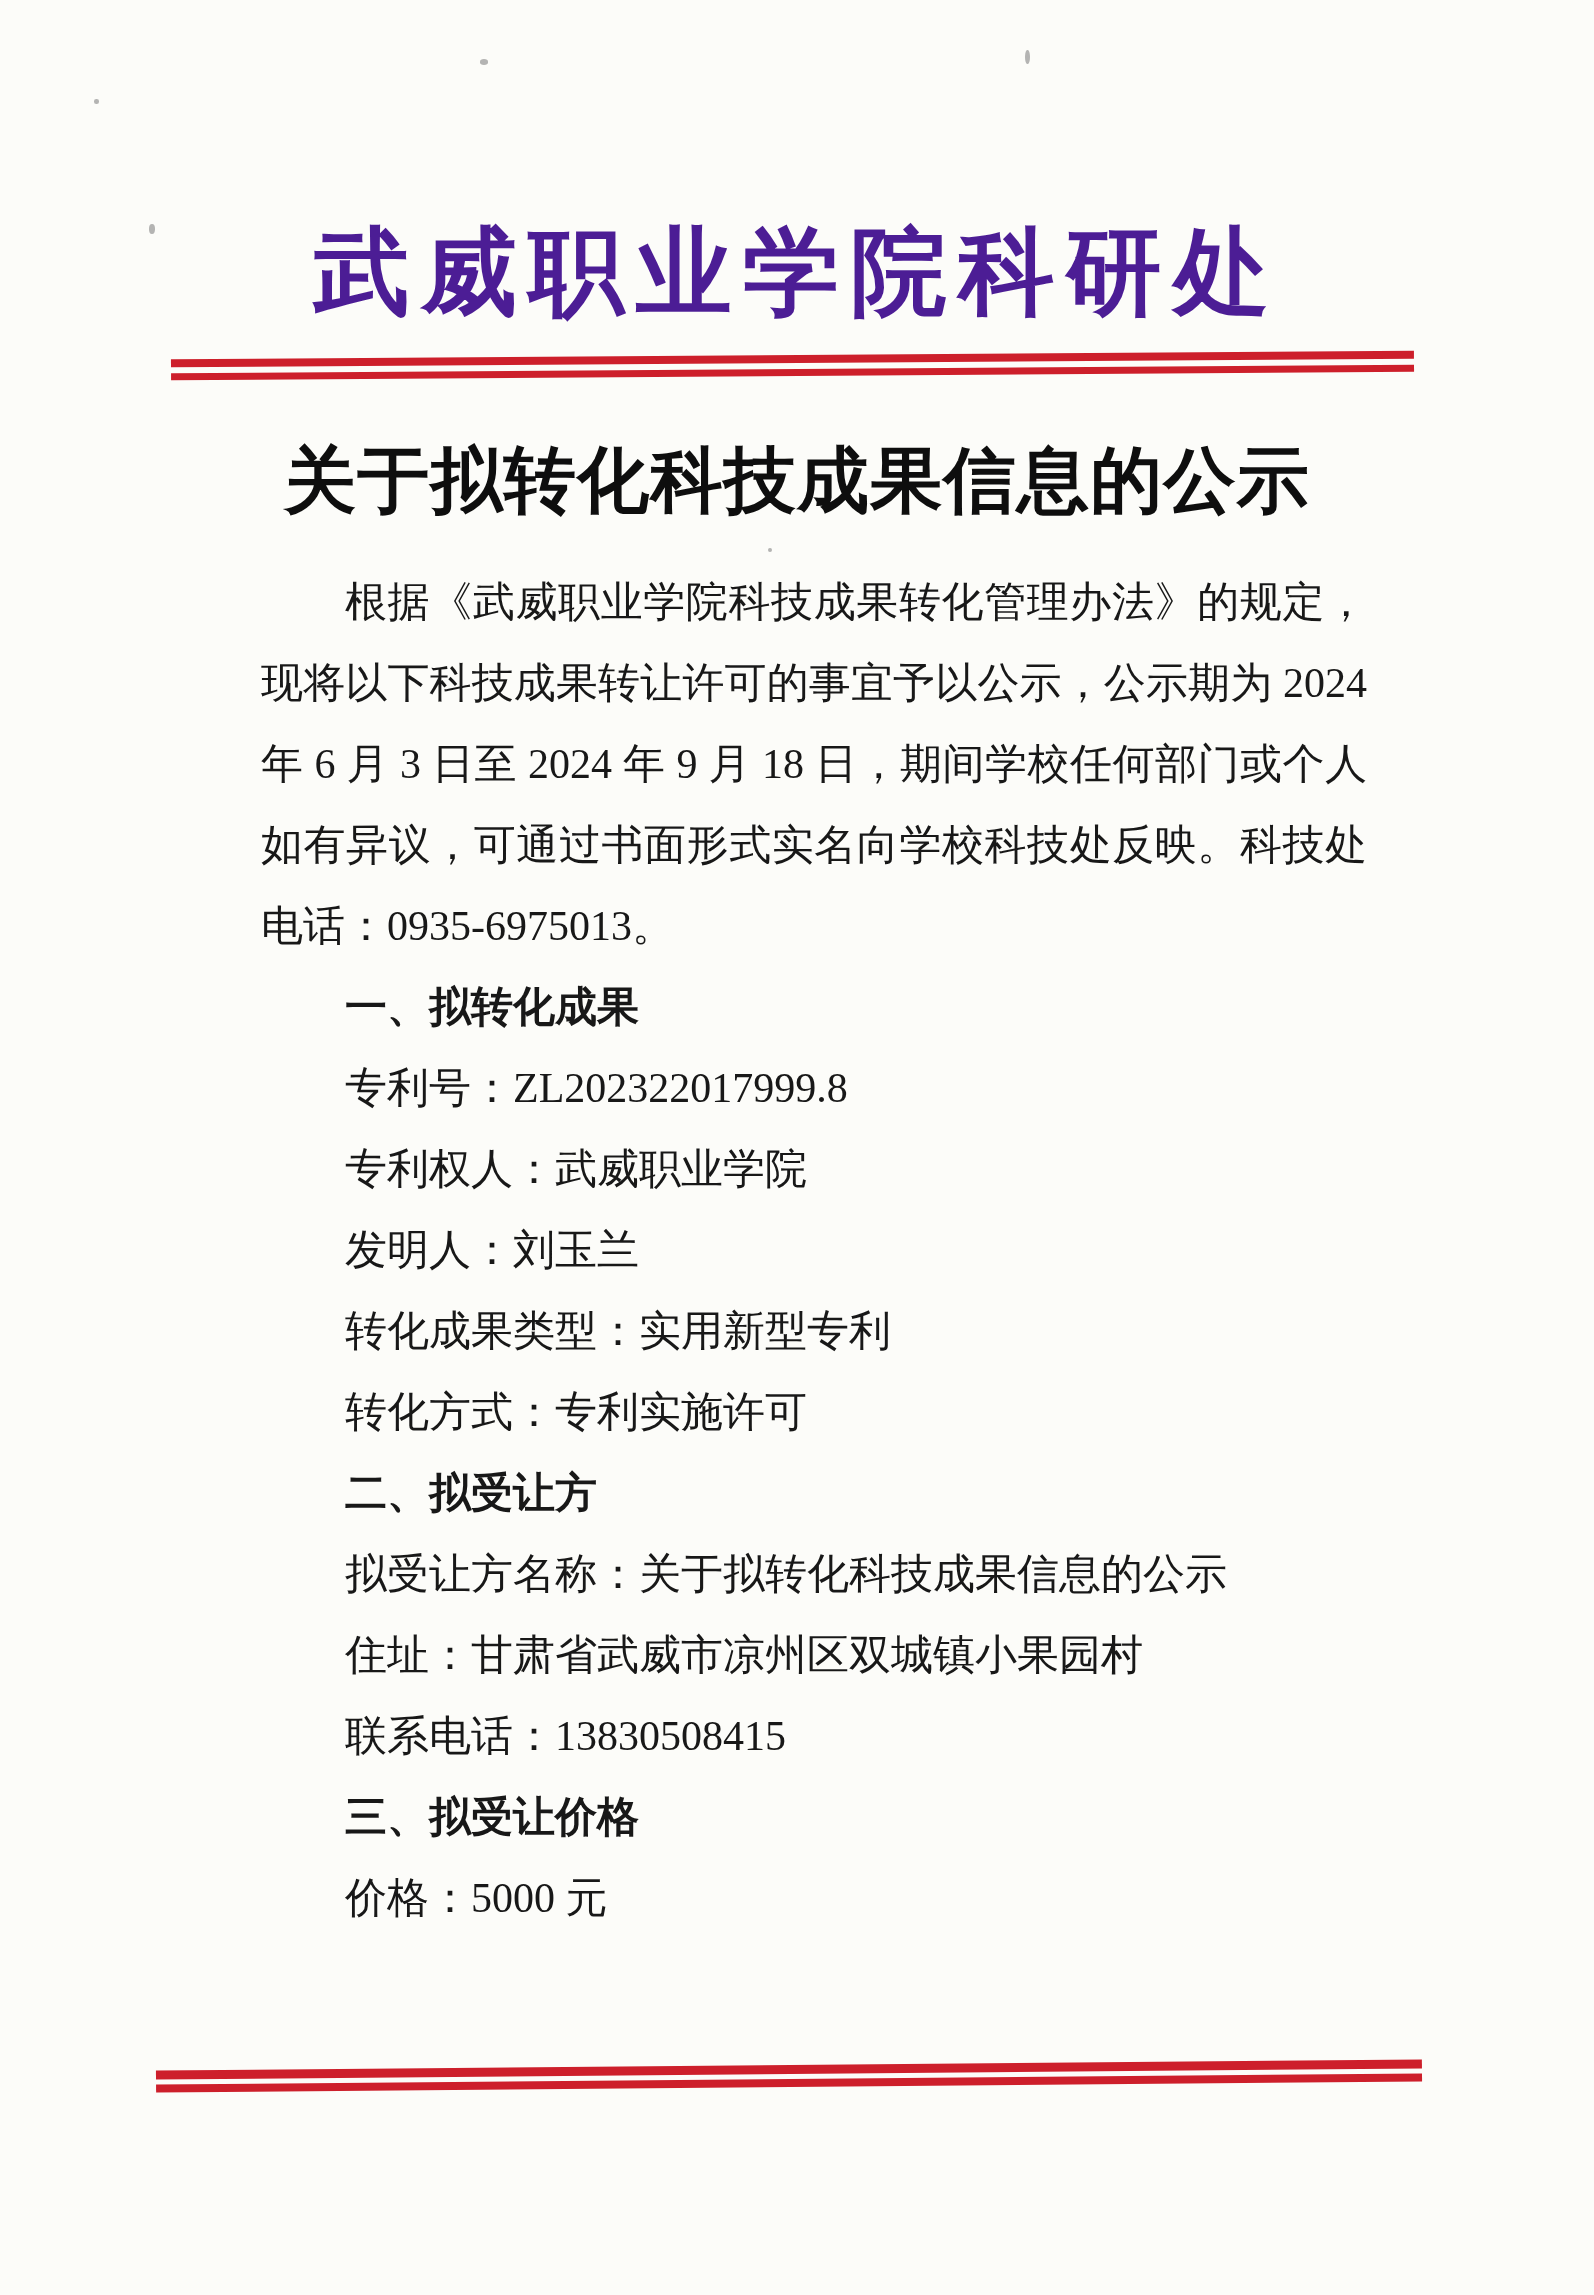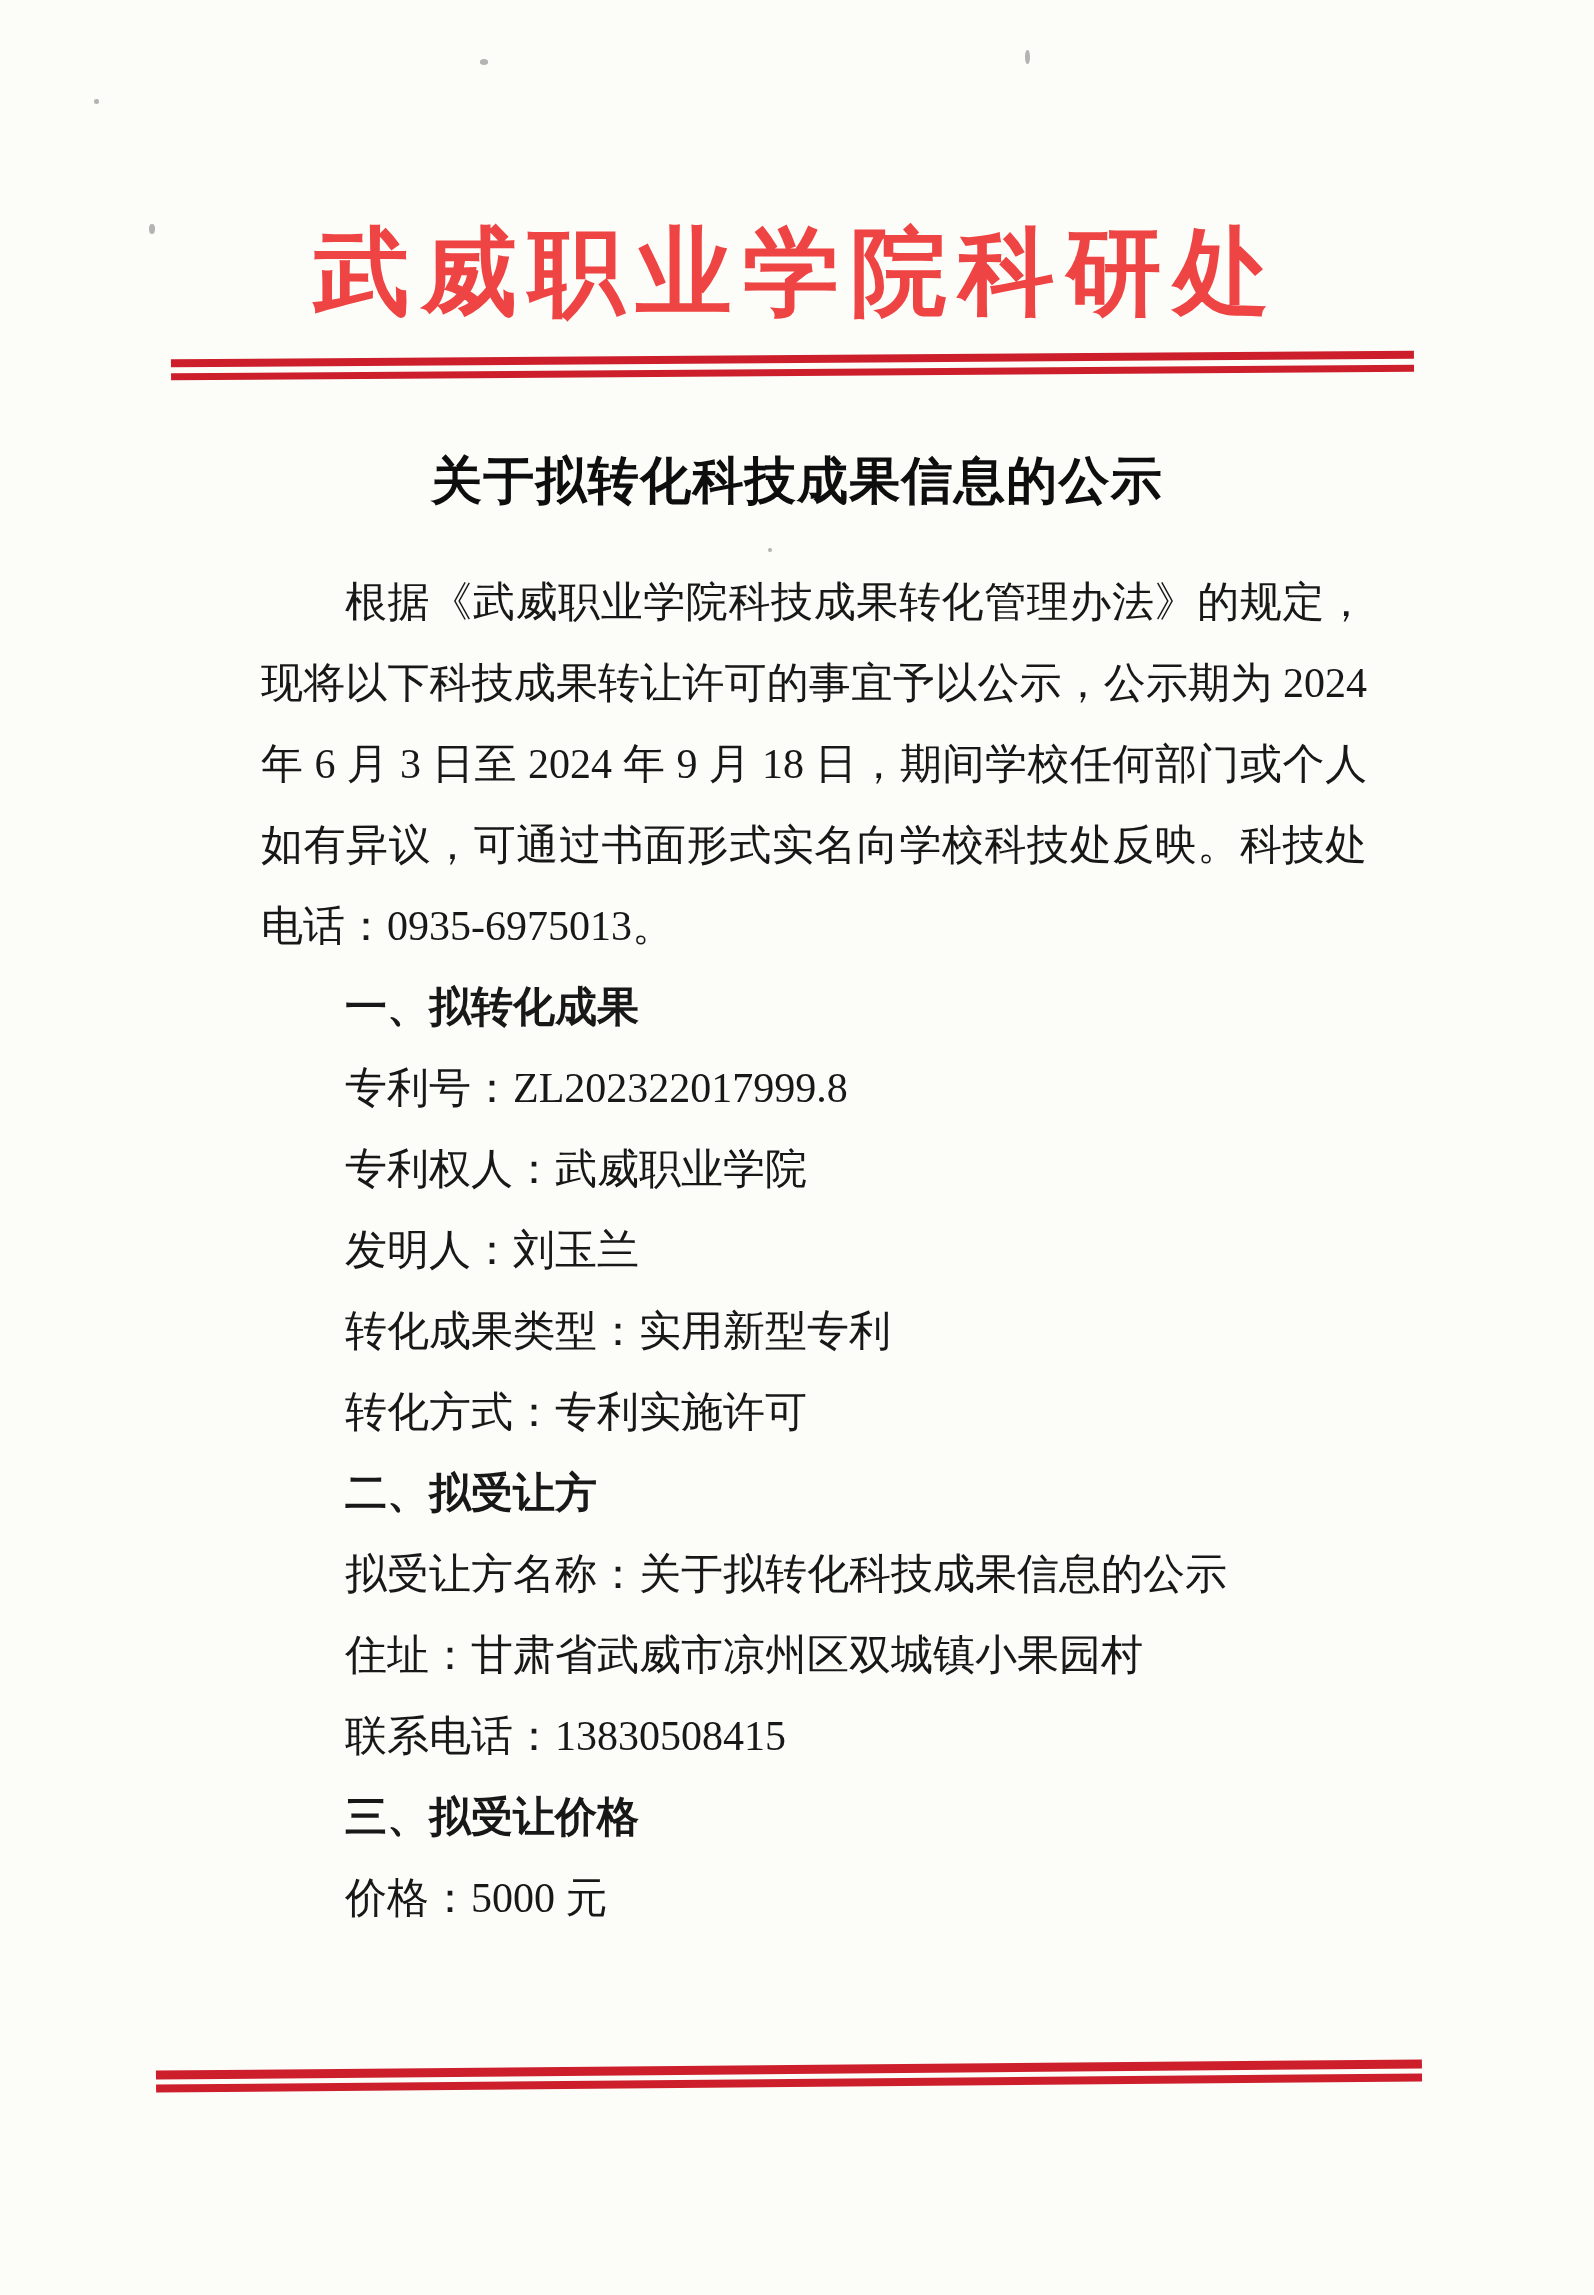--- a/index.html
+++ b/index.html
@@ -31,21 +31,21 @@
   .rule-bar       { height: 8.3px; }
   .rule-bar.lower { height: 7px; margin-top: 5.7px; }
   .rule-bottom .rule-bar       { height: 9px; }
   .rule-bottom .rule-bar.lower { height: 8.3px; margin-top: 5.1px; }
   
   .doc-title {
     position: absolute;
     top: 445px; left: 0; width: 100%;
     margin: 0;
     text-align: center;
-    font-size: 51px;
+    font-size: 72px;
     font-weight: 700;
     letter-spacing: 1.3px;
     line-height: 73px;
     color: #0e0e0e;
     white-space: nowrap;
   }
   
   .content {
     position: absolute;
     left: 226px; top: 562px; width: 1141px;
@@ -63,21 +63,21 @@
     background: #8d8d8d;
     opacity: 0.65;
     border-radius: 50%;
   }
 </style>
 </head>
 <body>
 
 <div class="page" style="background: rgb(252, 252, 249);">
 
-  <div class="org-title accent-text" style="color: #ef4444;">武威职业学院科研处</div>
+  <div class="org-title accent-text" style="color: #4c1d95;">武威职业学院科研处</div>
 
   <div class="rule rule-top">
     <div class="rule-bar accent-bg" style="background: rgb(205, 31, 43);"></div>
     <div class="rule-bar lower accent-bg" style="background: rgb(205, 31, 43);"></div>
   </div>
 
   <h1 class="doc-title">关于拟转化科技成果信息的公示</h1>
 
   <div class="content" style="color: rgb(24, 24, 24);">
     <div class="line indent justify">根据《武威职业学院科技成果转化管理办法》的规定，</div>

